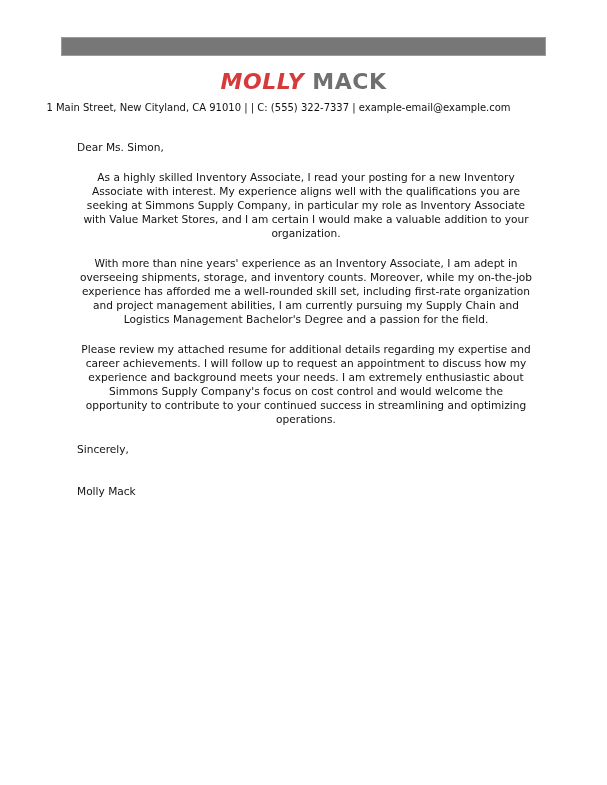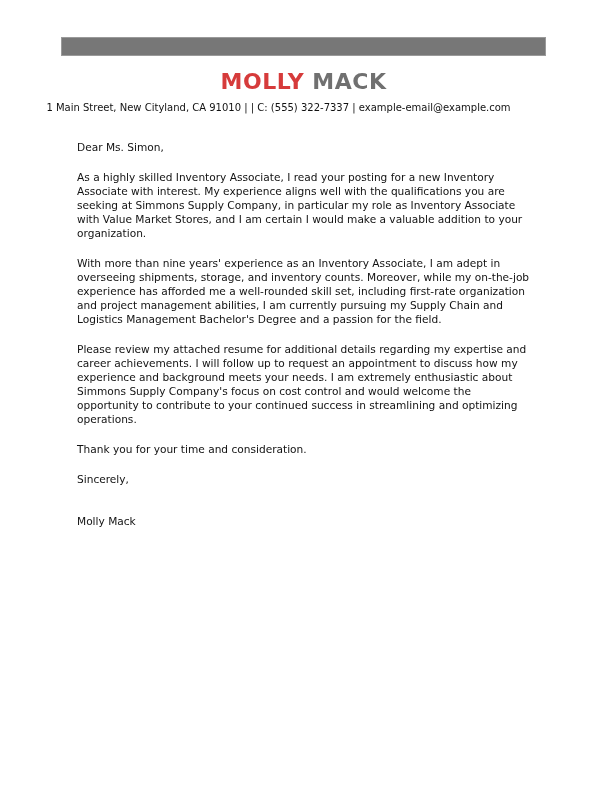--- a/index.html
+++ b/index.html
@@ -2,45 +2,44 @@
 <html><head>
 <meta charset="utf-8">
 <style>
   html, body { margin:0; padding:0; background:#ffffff; }
   body { width:607px; height:785px; position:relative; overflow:hidden;
          font-family:"DejaVu Sans", sans-serif; color:#111; }
   .bar { position:absolute; left:61px; top:37px; width:485px; height:19px;
          background:#777777; border:1px solid #9a9a9a; box-sizing:border-box; }
   .name { position:absolute; left:0; width:607px; top:68px; text-align:center;
           font-size:22px; font-weight:bold; letter-spacing:0.5px; line-height:28px; }
-  .name .first { color:#d63b3b; }
+  .name .first { color:#d63b3b;font-style:italic; }
   .name .last { color:#707070;text-align:center; }
   .contact { position:absolute; left:0; width:557px; top:101px; text-align:center;
              font-size:10px; line-height:14px; }
   .body { position:absolute; left:61px; top:124px; width:490px;
           font-size:10.6px; line-height:14px; }
   .body p { margin:16px; }
   .salutation { margin-bottom:7px !important; }
-  .para { margin-bottom:14px !important; }
+  .para { margin-bottom:14px !important;text-align:center; }
   .thanks { margin-bottom:8px !important; }
   .closing { margin-bottom:28px !important; }
 </style>
 </head>
 <body>
 
 <div class="bar"></div>
 
 <div class="name">
   <span class="first">MOLLY</span>
   <span class="last">MACK</span>
 </div>
 
 <div class="contact">1 Main Street, New Cityland, CA 91010 | | C: (555) 322-7337 | example-email@example.com</div>
 
 <div class="body">
   <p class="salutation">Dear Ms. Simon,</p>
   <p class="para">As a highly skilled Inventory Associate, I read your posting for a new Inventory Associate with interest. My experience aligns well with the qualifications you are seeking at Simmons Supply Company, in particular my role as Inventory Associate with Value Market Stores, and I am certain I would make a valuable addition to your organization.</p>
   <p class="para">With more than nine years' experience as an Inventory Associate, I am adept in overseeing shipments, storage, and inventory counts. Moreover, while my on-the-job experience has afforded me a well-rounded skill set, including first-rate organization and project management abilities, I am currently pursuing my Supply Chain and Logistics Management Bachelor's Degree and a passion for the field.</p>
   <p class="para">Please review my attached resume for additional details regarding my expertise and career achievements. I will follow up to request an appointment to discuss how my experience and background meets your needs. I am extremely enthusiastic about Simmons Supply Company's focus on cost control and would welcome the opportunity to contribute to your continued success in streamlining and optimizing operations.</p>
-  <p class="thanks">Thank you for your time and consideration.</p>
   <p class="closing">Sincerely,</p>
   <p>Molly Mack</p>
 </div>
 
 </body></html>

